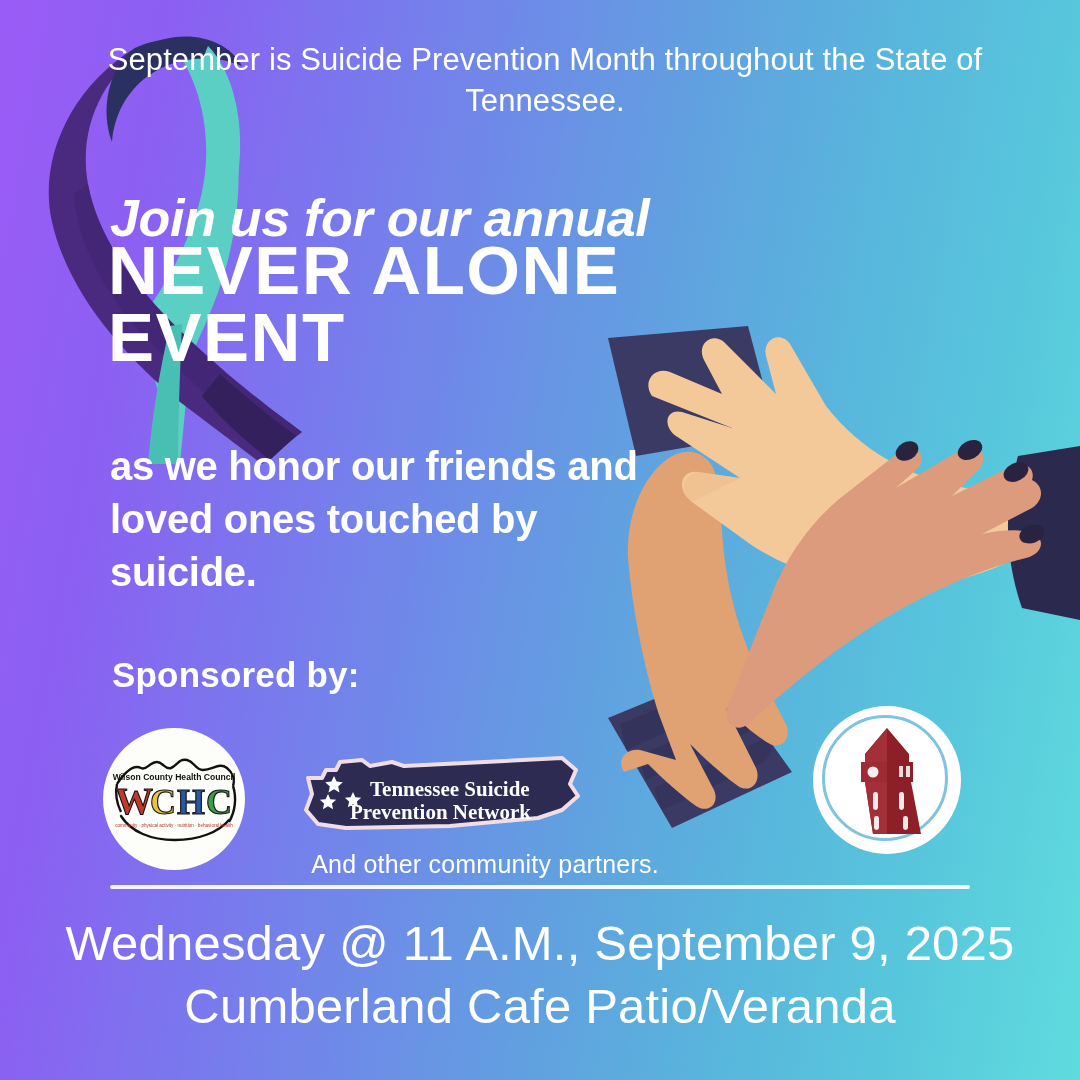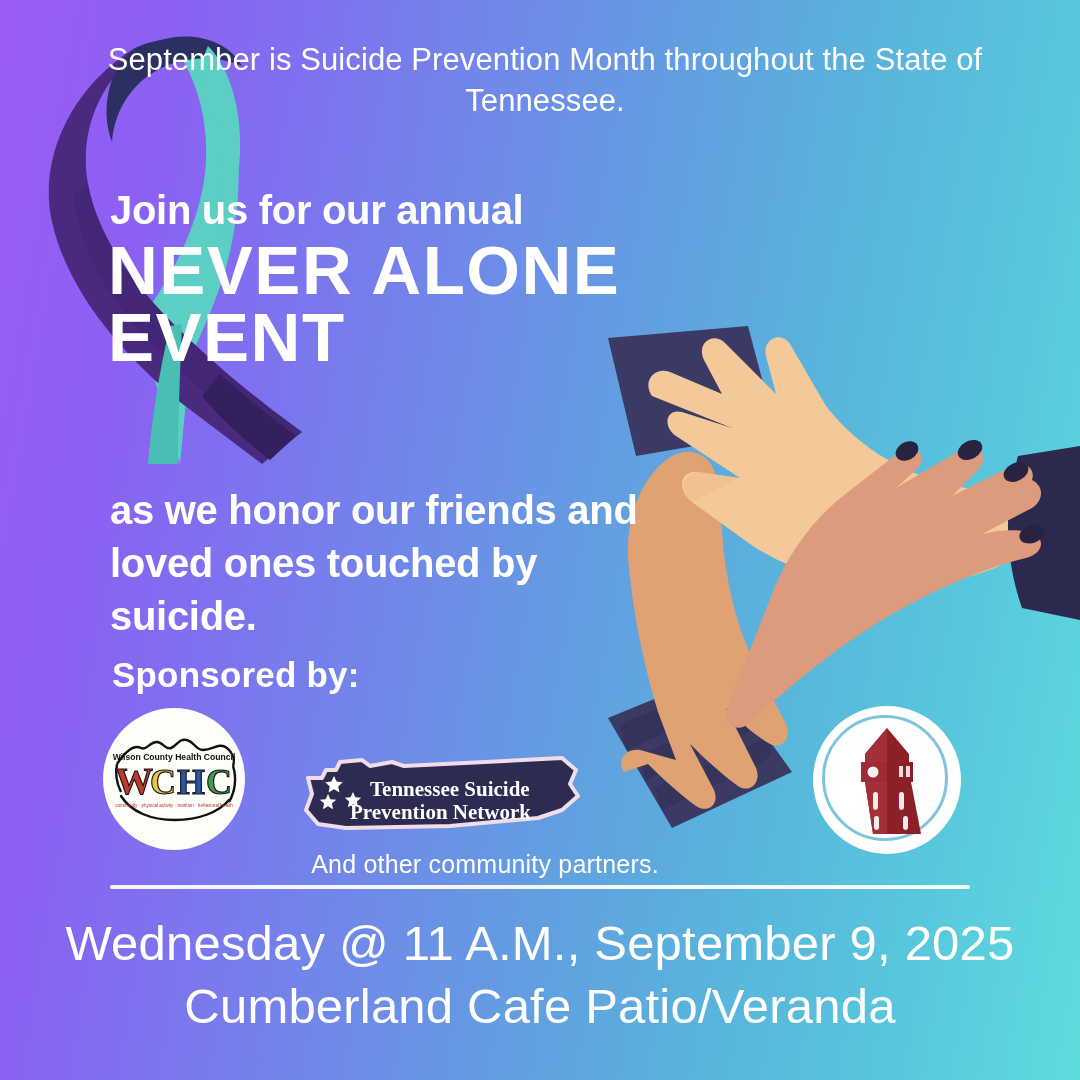--- a/index.html
+++ b/index.html
@@ -58,23 +58,24 @@
     font-weight: normal;
     line-height: 1.32;
     letter-spacing: .1px;
   }
 
   .joinus {
     position: absolute;
     left: 110px;
     top: 188px;
     color: #ffffff;
-    font-size: 40px;
+    font-size: 52px;
     font-weight: bold;
     letter-spacing: -.3px;
+    font-style: italic;
   }
 
   .headline {
     position: absolute;
     left: 108px;
     top: 238px;
     color: #ffffff;
     font-size: 69px;
     font-weight: bold;
     line-height: .97;
@@ -85,21 +86,20 @@
   .subcopy {
     position: absolute;
     left: 110px;
     top: 440px;
     width: 530px;
     color: #ffffff;
     font-size: 40px;
     font-weight: bold;
     line-height: 1.33;
     letter-spacing: -.3px;
-    margin-top: 44px;
   }
 
   .sponsored {
     position: absolute;
     left: 112px;
     top: 655px;
     color: #ffffff;
     font-size: 35px;
     font-weight: bold;
     letter-spacing: .2px;
@@ -137,21 +137,21 @@
     font-size: 49px;
     line-height: 1.28;
     letter-spacing: .2px;
     white-space: pre-line;
   }
 
   
   .logo-wchc {
     position: absolute;
     left: 103px;
-    top: 708px;
+    top: 728px;
     width: 142px;
     height: 142px;
     border-radius: 50%;
     background: #fdfdfa;
     overflow: hidden;
   }
   .logo-tspn {
     position: absolute;
     left: 300px;
     top: 748px;

